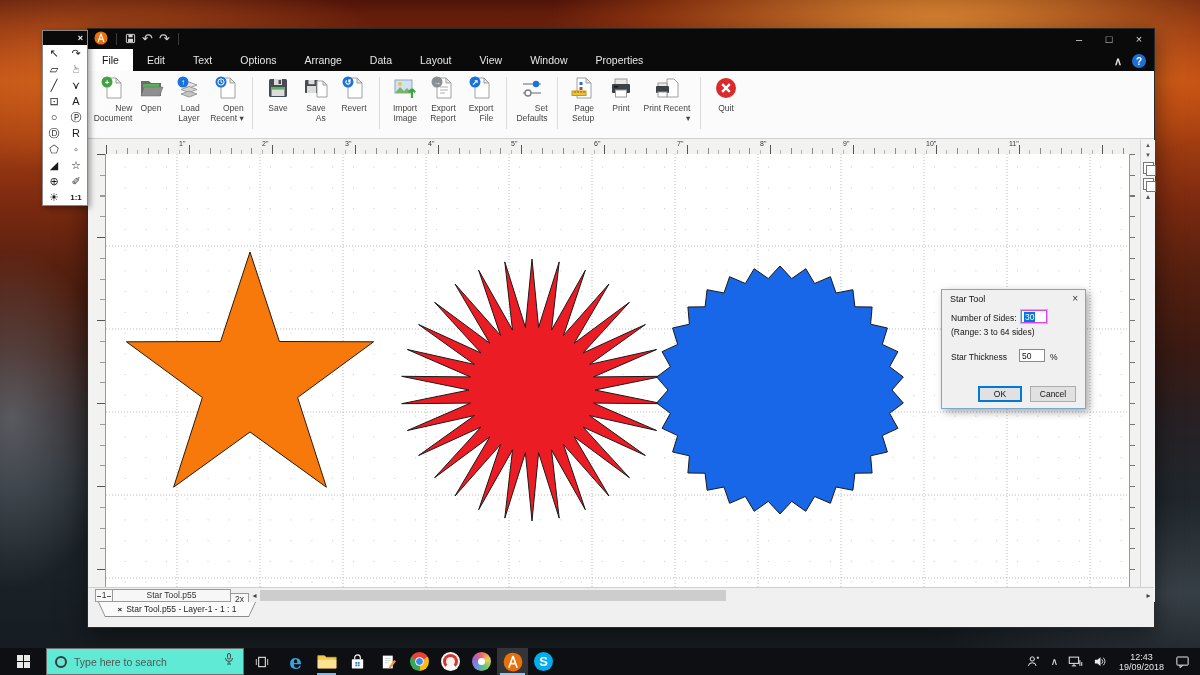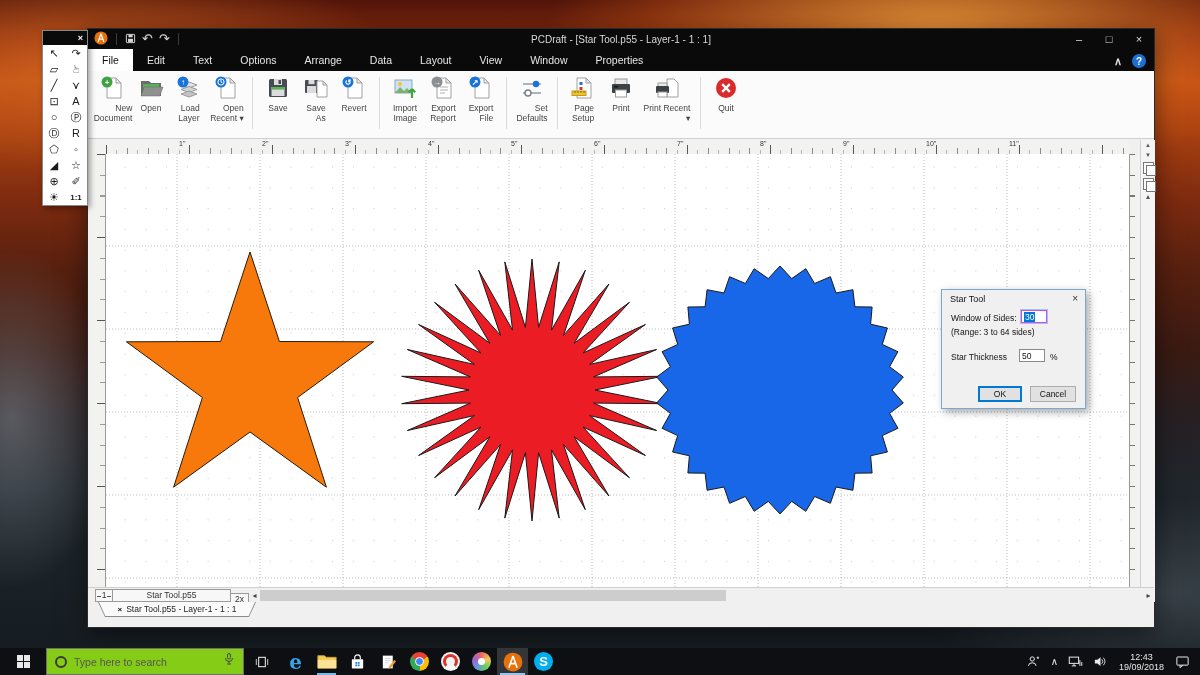--- a/index.html
+++ b/index.html
@@ -111,21 +111,21 @@
   .dlg-input.focus{border:1px solid #d946ef;outline:1px solid #99c9ef;}
   .dlg-input .sel{background:#0078d7;color:#fff;padding:0 1px;}
   .dlg-btn{position:absolute;height:16px;background:#e1e1e1;border:1px solid #adadad;box-sizing:border-box;
     display:flex;align-items:center;justify-content:center;font-size:8.5px;color:#111;}
   .dlg-btn.default{border:1px solid #0078d7;outline:1px solid #0078d7;outline-offset:-2px;}
   
   #taskbar{left:0;top:648px;width:1200px;height:27px;background:rgba(14,15,18,.96);display:flex;align-items:center;z-index:50;}
   #start-btn{width:46px;height:27px;display:flex;align-items:center;justify-content:center;}
   #start-btn .winlogo{width:13px;height:13px;display:grid;grid-template-columns:6px 6px;grid-template-rows:6px 6px;gap:1px;}
   #start-btn .winlogo div{background:#e8e8e8;}
-  #search-box{width:198px;height:27px;background:#84cc16;border:1px solid #6e6e6e;display:flex;align-items:center;box-sizing:border-box;}
+  #search-box{width:198px;height:27px;background:#5eead4;border:1px solid #6e6e6e;display:flex;align-items:center;box-sizing:border-box;}
   #cortana-ring{width:12px;height:12px;border:2px solid #3a3a3a;border-radius:50%;margin:0 7px 0 8px;box-sizing:border-box;}
   #search-text{flex:1;font-size:10.5px;color:#555;}
   #mic-icon{margin-right:8px;}
   #taskview{width:36px;height:27px;display:flex;align-items:center;justify-content:center;}
   .tb-icon{width:31px;height:27px;display:flex;align-items:center;justify-content:center;position:relative;}
   .tb-icon.running:after{content:"";position:absolute;left:6px;right:6px;bottom:0;height:2px;background:#76b9ed;}
   .tb-icon.active{background:rgba(255,255,255,.16);}
   .tb-icon.active:after{content:"";position:absolute;left:3px;right:3px;bottom:0;height:2px;background:#8fc6f2;}
   #tray{margin-left:auto;display:flex;align-items:center;height:27px;}
   .tray-item{display:flex;align-items:center;justify-content:center;height:27px;padding:0 5px;color:#e8e8e8;}
@@ -152,21 +152,20 @@
       <span class="qicon" data-interactable="true">
         <svg width="11" height="11" viewBox="0 0 16 16">
             <rect x="2" y="2" width="12" height="12" rx="1" fill="none" stroke="#d8d8d8" stroke-width="1.4"></rect>
             <rect x="5" y="2.8" width="6" height="3.4" fill="#d8d8d8"></rect>
             <rect x="4.4" y="8.4" width="7.2" height="4.6" fill="#d8d8d8"></rect>
           </svg>
       </span>
       <span class="qicon" data-interactable="true" style="font-size:13px;">↶</span>
       <span class="qicon" data-interactable="true" style="font-size:13px;">↷</span>
       <span class="qsep" data-interactable="false"></span>
-      <span id="win-title" data-interactable="false">PCDraft - [Star Tool.p55 - Layer-1 - 1 : 1]</span>
       <span style="margin-left:auto;display:flex;">
         <span class="win-ctl" data-interactable="true">–</span>
         <span class="win-ctl" data-interactable="true">□</span>
         <span class="win-ctl" data-interactable="true">×</span>
       </span>
     </div>
 
     <div id="menubar" data-interactable="false">
         <div class="menu-item active" data-interactable="true">File</div>
         <div class="menu-item" data-interactable="true">Edit</div>
@@ -510,21 +509,21 @@
         <div class="pal-cell" data-interactable="true">⊕</div>
         <div class="pal-cell" data-interactable="true">✐</div>
         <div class="pal-cell" data-interactable="true">☀</div>
         <div class="pal-cell small" data-interactable="true">1:1</div>
       </div>
   </div>
 
   <div id="dialog" class="abs" data-interactable="false">
     <span id="dialog-title" data-interactable="false">Star Tool</span>
     <span id="dialog-close" data-interactable="true">×</span>
-    <span class="dlg-label" style="left:9px;top:23px;" data-interactable="false">Window of Sides:</span>
+    <span class="dlg-label" style="left:9px;top:23px;" data-interactable="false">Number of Sides:</span>
     <span class="dlg-input focus" style="left:79px;top:20px;width:26px;" data-interactable="true">
         <span class="sel">30</span>
       </span>
     <span class="dlg-label" style="left:9px;top:37px;" data-interactable="false">(Range: 3 to 64 sides)</span>
     <span class="dlg-label" style="left:9px;top:62px;" data-interactable="false">Star Thickness</span>
     <span class="dlg-input" style="left:77px;top:59px;width:26px;" data-interactable="true">
         <span>50</span>
       </span>
     <span class="dlg-label" style="left:108px;top:62px;" data-interactable="false">%</span>
     <span class="dlg-btn default" style="left:36px;top:96px;width:44px;" data-interactable="true">OK</span>

